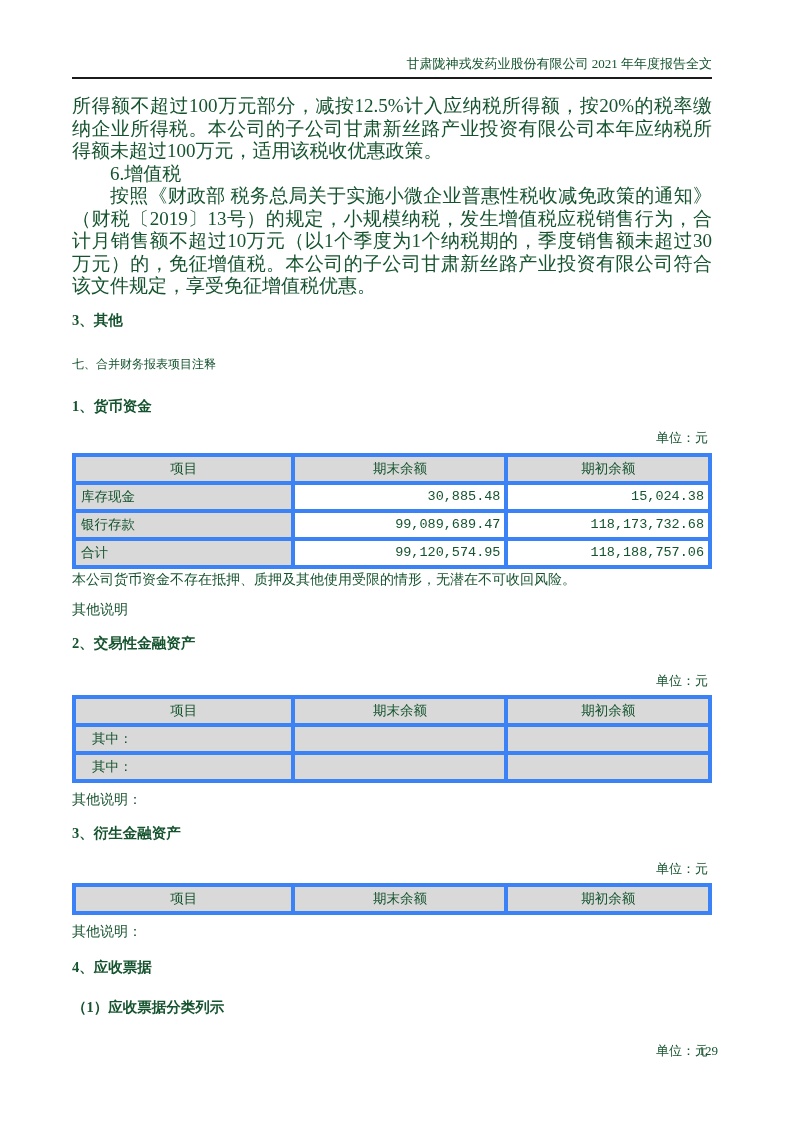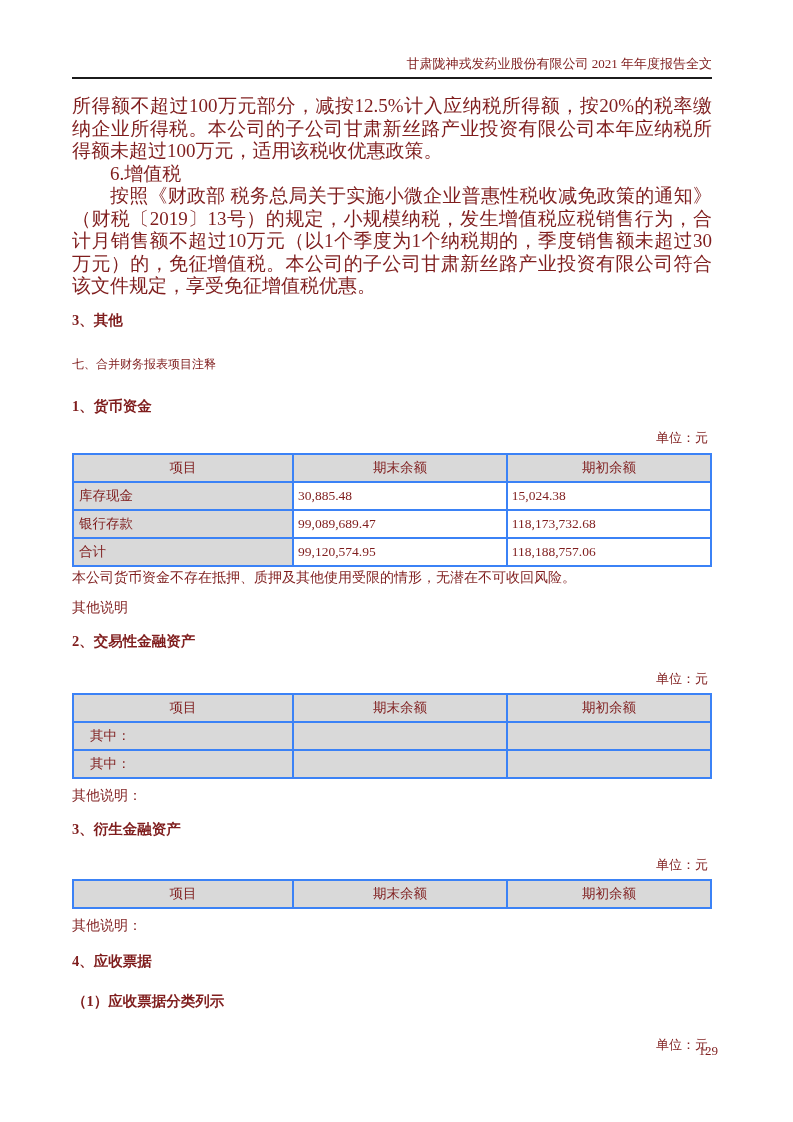--- a/index.html
+++ b/index.html
@@ -8,21 +8,21 @@
     background: #ffffff;
   }
   .page {
     position: relative;
     width: 793px;
     height: 1122px;
     background: #ffffff;
     box-sizing: border-box;
     padding: 56px 81px 0 72px;
     font-family: "Liberation Serif", "DejaVu Serif", serif;
-    color: #7f1d1d;
+    color: #14532d;
     overflow: hidden;
   }
   .doc-header {
     text-align: right;
     font-size: 13px;
     line-height: 15px;
   }
   .header-rule {
     border: none;
     border-top: 2px solid #1b1b1b;
@@ -71,40 +71,41 @@
   table.data-table {
     width: 100%;
     border-collapse: collapse;
     table-layout: fixed;
     font-size: 13.5px;
     border: 2px solid #1b1b1b;
     margin-top: 7px;
   }
   table.data-table th,
   table.data-table td {
-    border: 2px solid #3b82f6;
+    border: 4px solid #3b82f6;
     height: 28px;
     padding: 0 4px;
     box-sizing: border-box;
     overflow: hidden;
     white-space: nowrap;
   }
   table.data-table th {
     background: #d9d9d9;
     font-weight: normal;
     text-align: center;
   }
   table.data-table td:first-child {
     text-align: left;
     background: #d9d9d9;
     padding-left: 5px;
   }
   table.data-table td:not(:first-child) {
-    text-align: left;
+    text-align: right;
     background: #ffffff;
+    font-family: Liberation Mono, monospace;
   }
   table.tbl-trading { margin-top: 6px; }
   table.tbl-trading td,
   table.tbl-trading td:not(:first-child) {
     background: #d9d9d9;
   }
   table.tbl-trading td:first-child {
     padding-left: 16px;
   }
   table.tbl-derivative { margin-top: 6px; }

